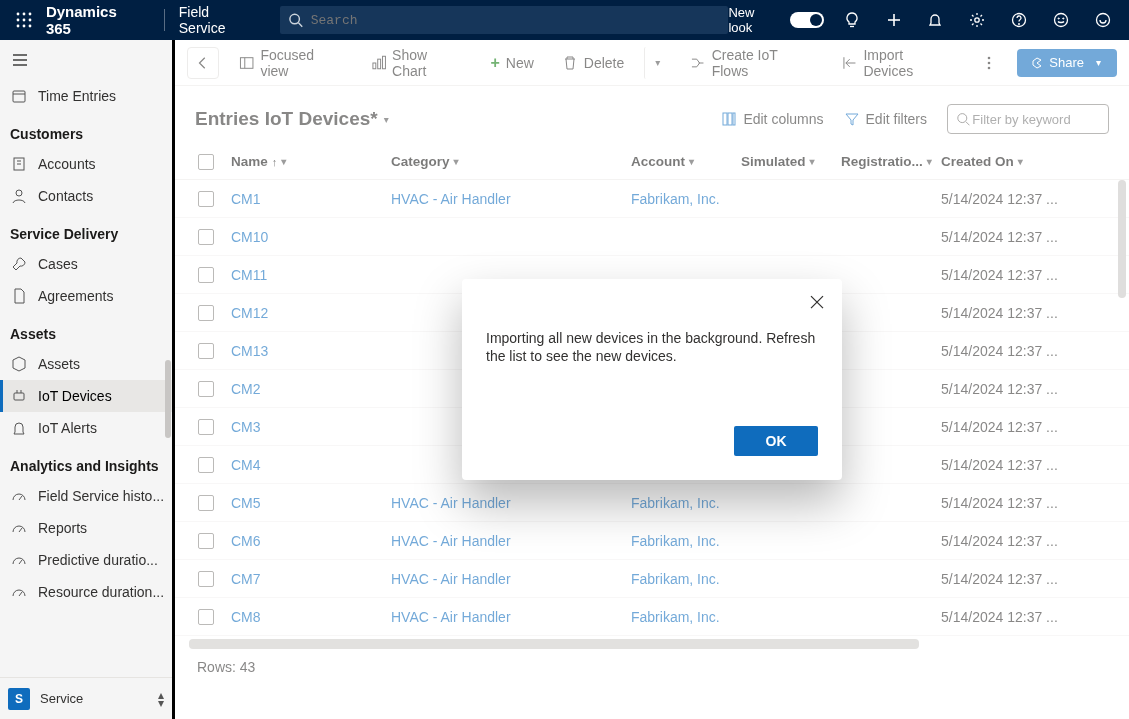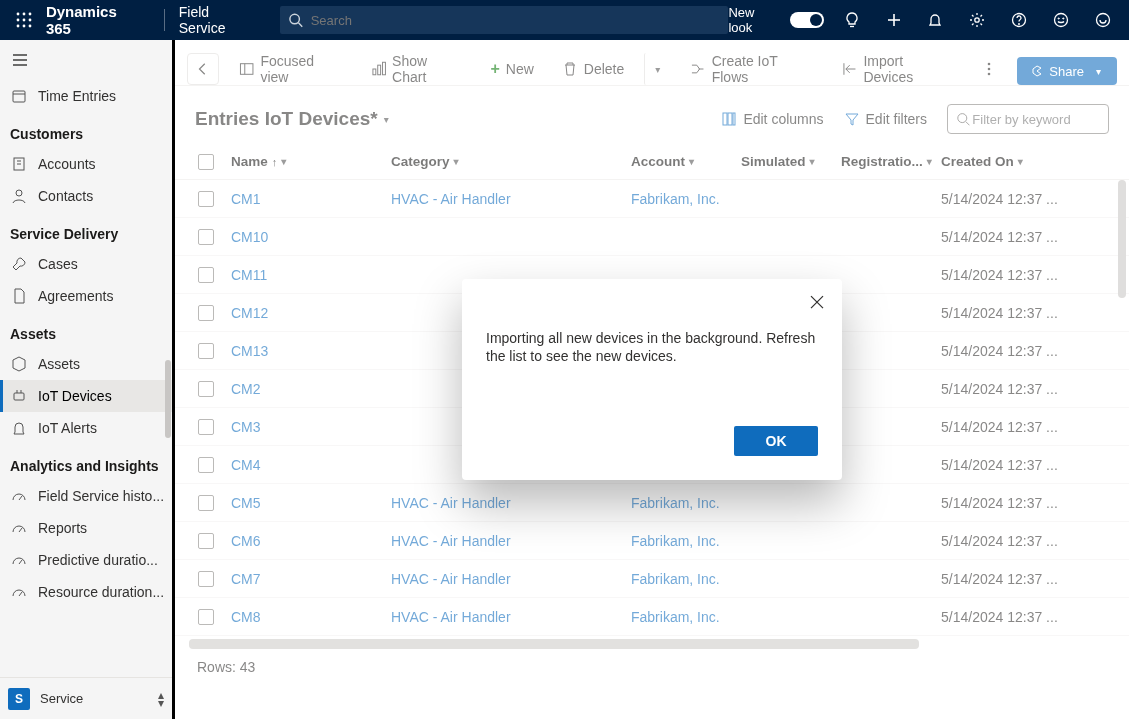--- a/index.html
+++ b/index.html
@@ -27,21 +27,21 @@
     width: 32px; height:32px; display:flex; align-items:center; justify-content:center; cursor:pointer;
   }
   .waffle svg { fill:#fff; }
   .brand { font-weight:600; font-size:15px; margin-left:6px; margin-right:14px; }
   .suitedivider { width:1px; height:22px; background:rgba(255,255,255,.35); margin:0 4px; }
   .suitename { font-size:14px; margin-left:10px; margin-right:20px; }
   .searchbox {
     display:flex; align-items:center; background:#16365A; height:28px; width:450px; border-radius:2px;
     padding:0 8px; color:#d0d7de;
   }
-  .searchbox input { background:transparent; border:none; outline:none; color:#d946ef; margin-left:6px; font-size:13px; width:100%; }
+  .searchbox input { background:transparent; border:none; outline:none; color:#d946ef; margin-left:6px; font-size:13px; width:100%;font-family:Liberation Mono, monospace; }
   .top-right { margin-left:auto; display:flex; align-items:center; gap:6px; }
   .newlook { display:flex; align-items:center; color:#fff; font-size:13px; margin-right:4px; }
   .togglepill { width:34px; height:16px; border-radius:8px; background:#fff; margin-left:8px; position:relative; }
   .togglepill::after { content:""; position:absolute; right:2px; top:2px; width:12px; height:12px; border-radius:50%; background:#001F42; }
   .topicon { width:36px; height:40px; display:flex; align-items:center; justify-content:center; cursor:pointer; color:#fff; }
   .topicon svg { stroke:#fff; fill:none; }
 
   
   .shell { display:flex; height:calc(719px - 40px); }
   .sidebar {
@@ -59,21 +59,21 @@
   }
   .sb-switcher {
     margin-top:auto; height:42px; border-top:1px solid #e6e4e1; display:flex; align-items:center; padding:0 8px; gap:10px;
   }
   .sb-switcher .badge { width:22px; height:22px; background:#0F6CBD; color:#fff; font-weight:700; display:flex; align-items:center; justify-content:center; border-radius:2px; font-size:12px;}
   .sb-switcher .arrows { margin-left:auto; color:#555; font-size:12px; line-height:8px; display:flex; flex-direction:column; }
   .main { flex:1; display:flex; flex-direction:column; background:#fff; position:relative; }
 
   
   .cmdbar {
-    height:46px; display:flex; align-items:flex-end; padding:0 12px; gap:12px; border-bottom:1px solid #EDEBE9; background:#fff;
+    height:46px; display:flex; align-items:center; padding:0 12px; gap:12px; border-bottom:1px solid #EDEBE9; background:#fff;
   }
   .iconbtn, .cmdgrp {
     height:32px; display:flex; align-items:center; padding:0 8px; cursor:pointer; border-radius:2px; font-size:14px; gap:6px; color:#323130;
   }
   .backbtn { width:32px; justify-content:center; border:1px solid #E1DFDD; border-radius:4px; background:#fff;}
   .cmdnew span.plus { color:#107C10; font-weight:700; font-size:16px; }
   .chev { color:#555; font-size:10px; padding:0 6px; }
   .cmd-overflow { width:32px; justify-content:center; }
   .sharebtn {
     margin-left:auto; background:#0F6CBD; color:#fff; height:28px; border-radius:4px; display:flex; align-items:center; padding:0 10px; gap:6px; font-size:13px;

